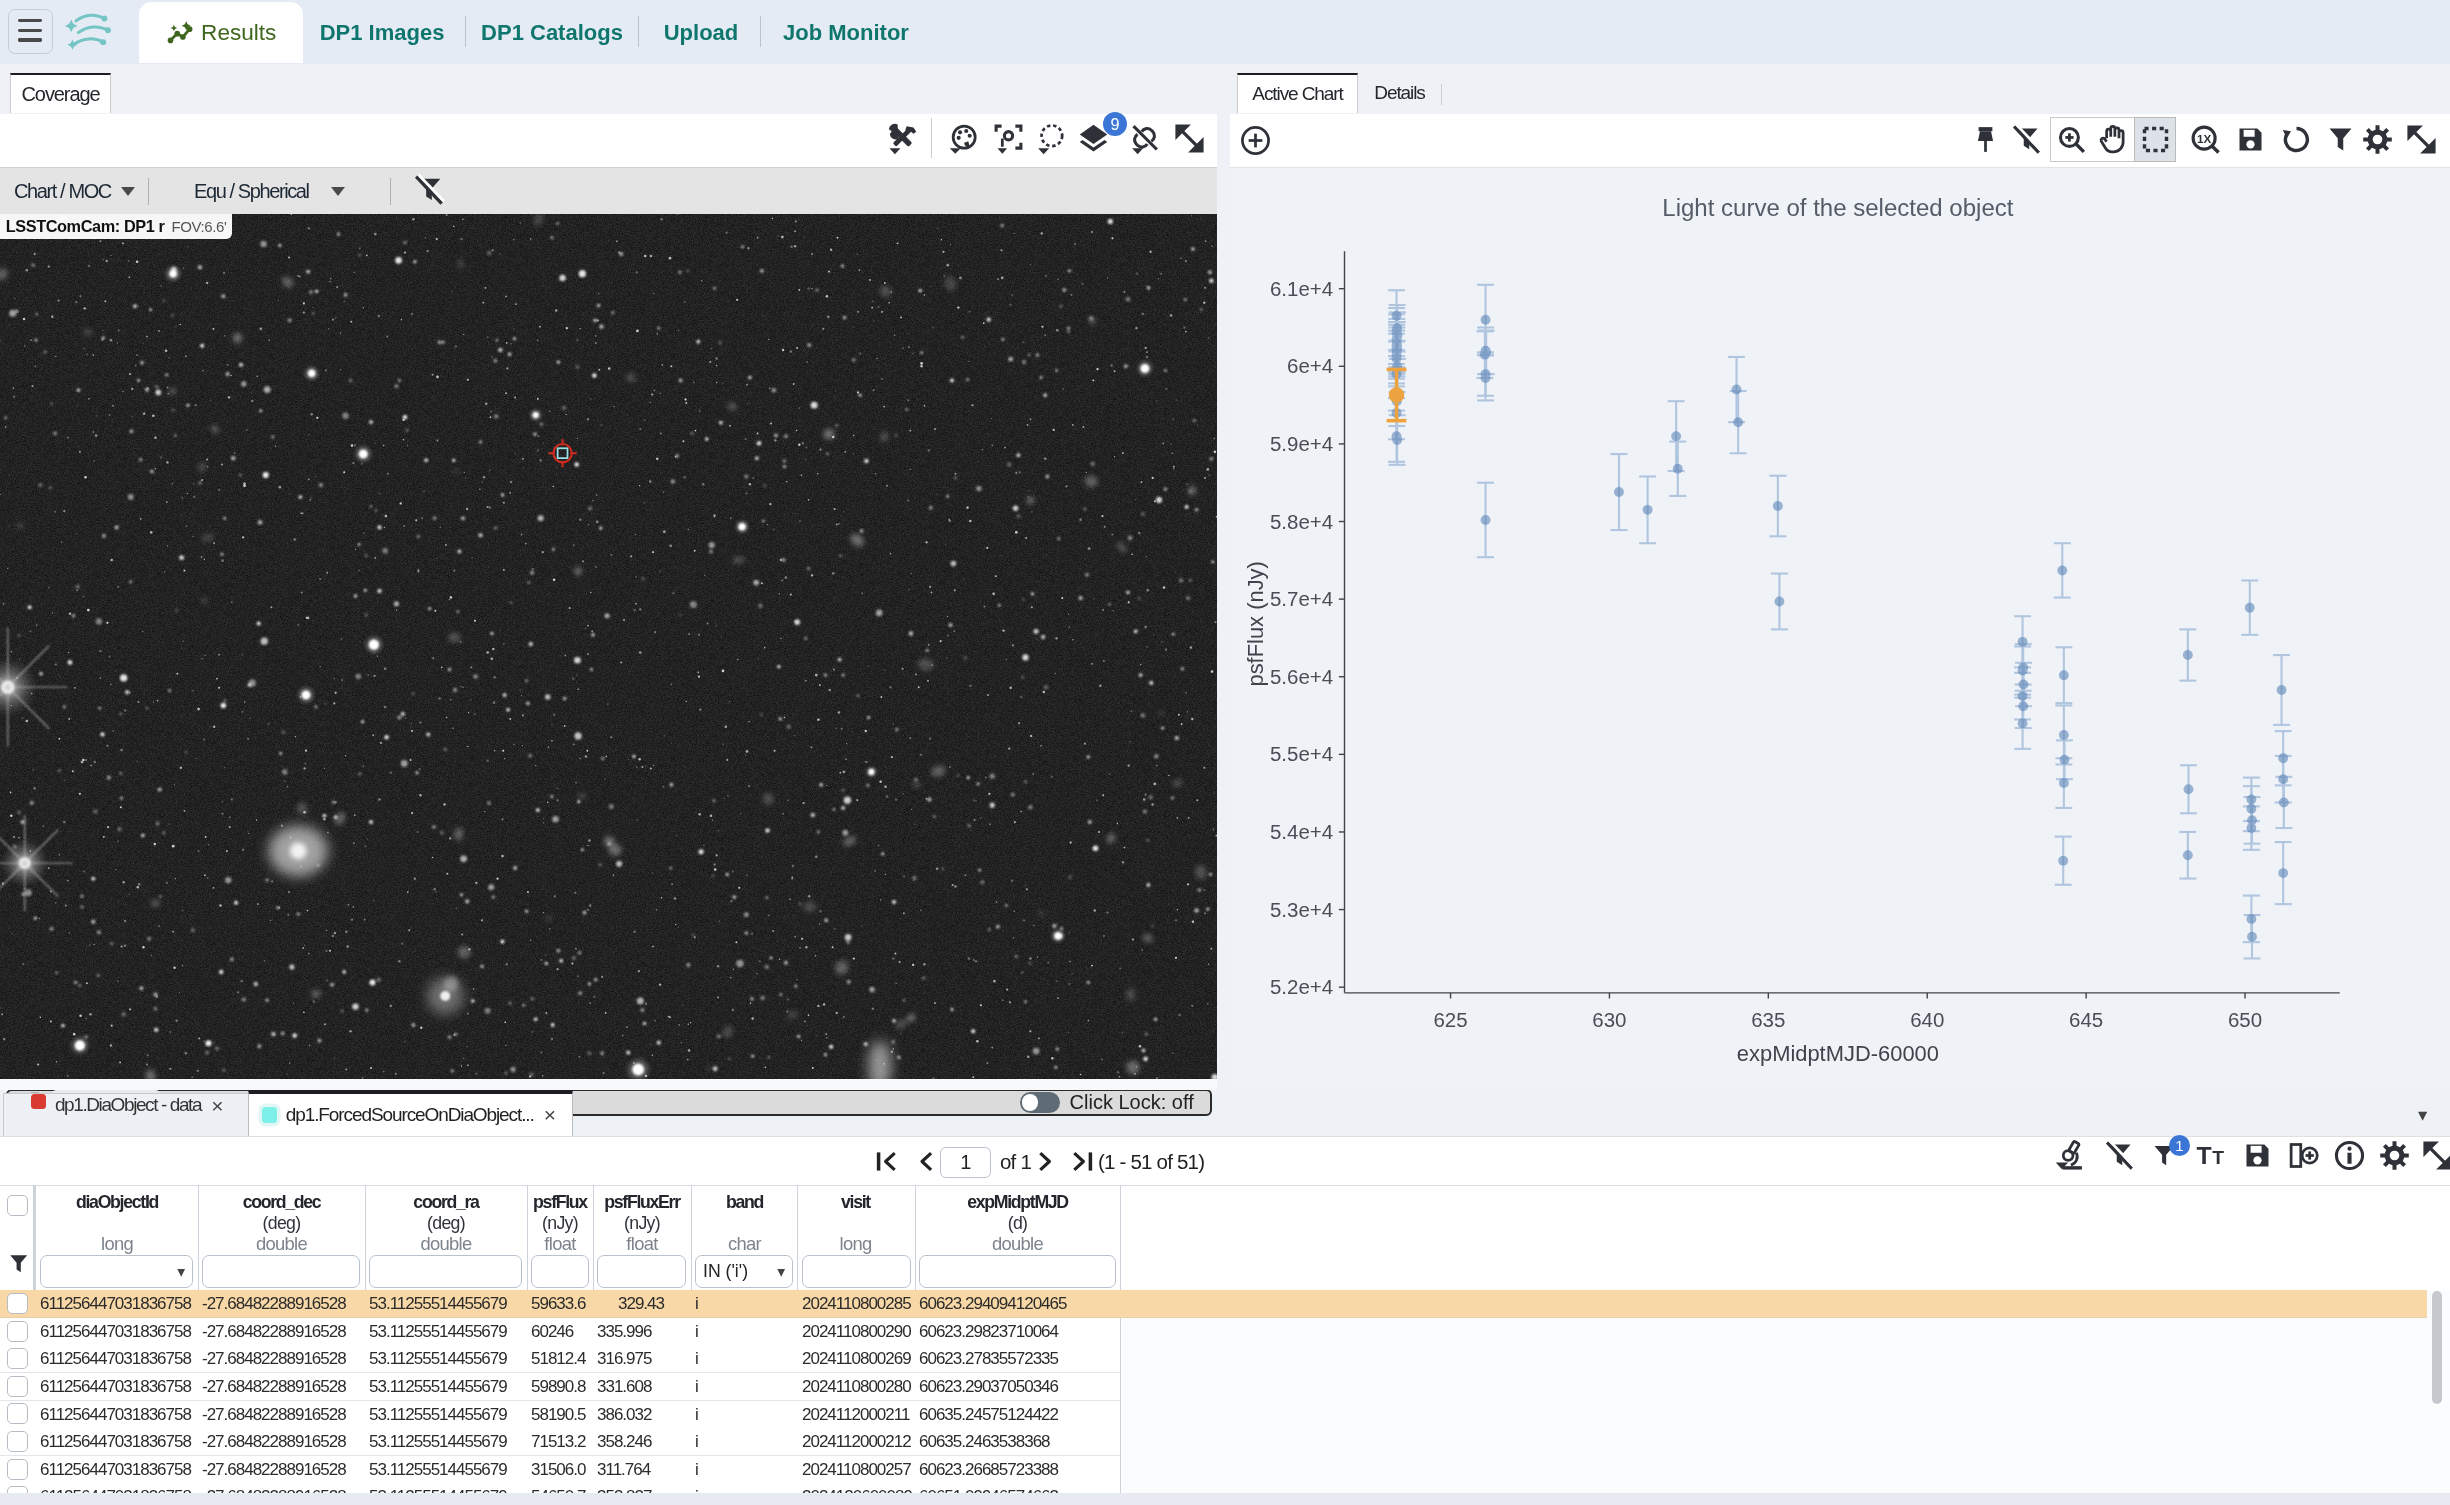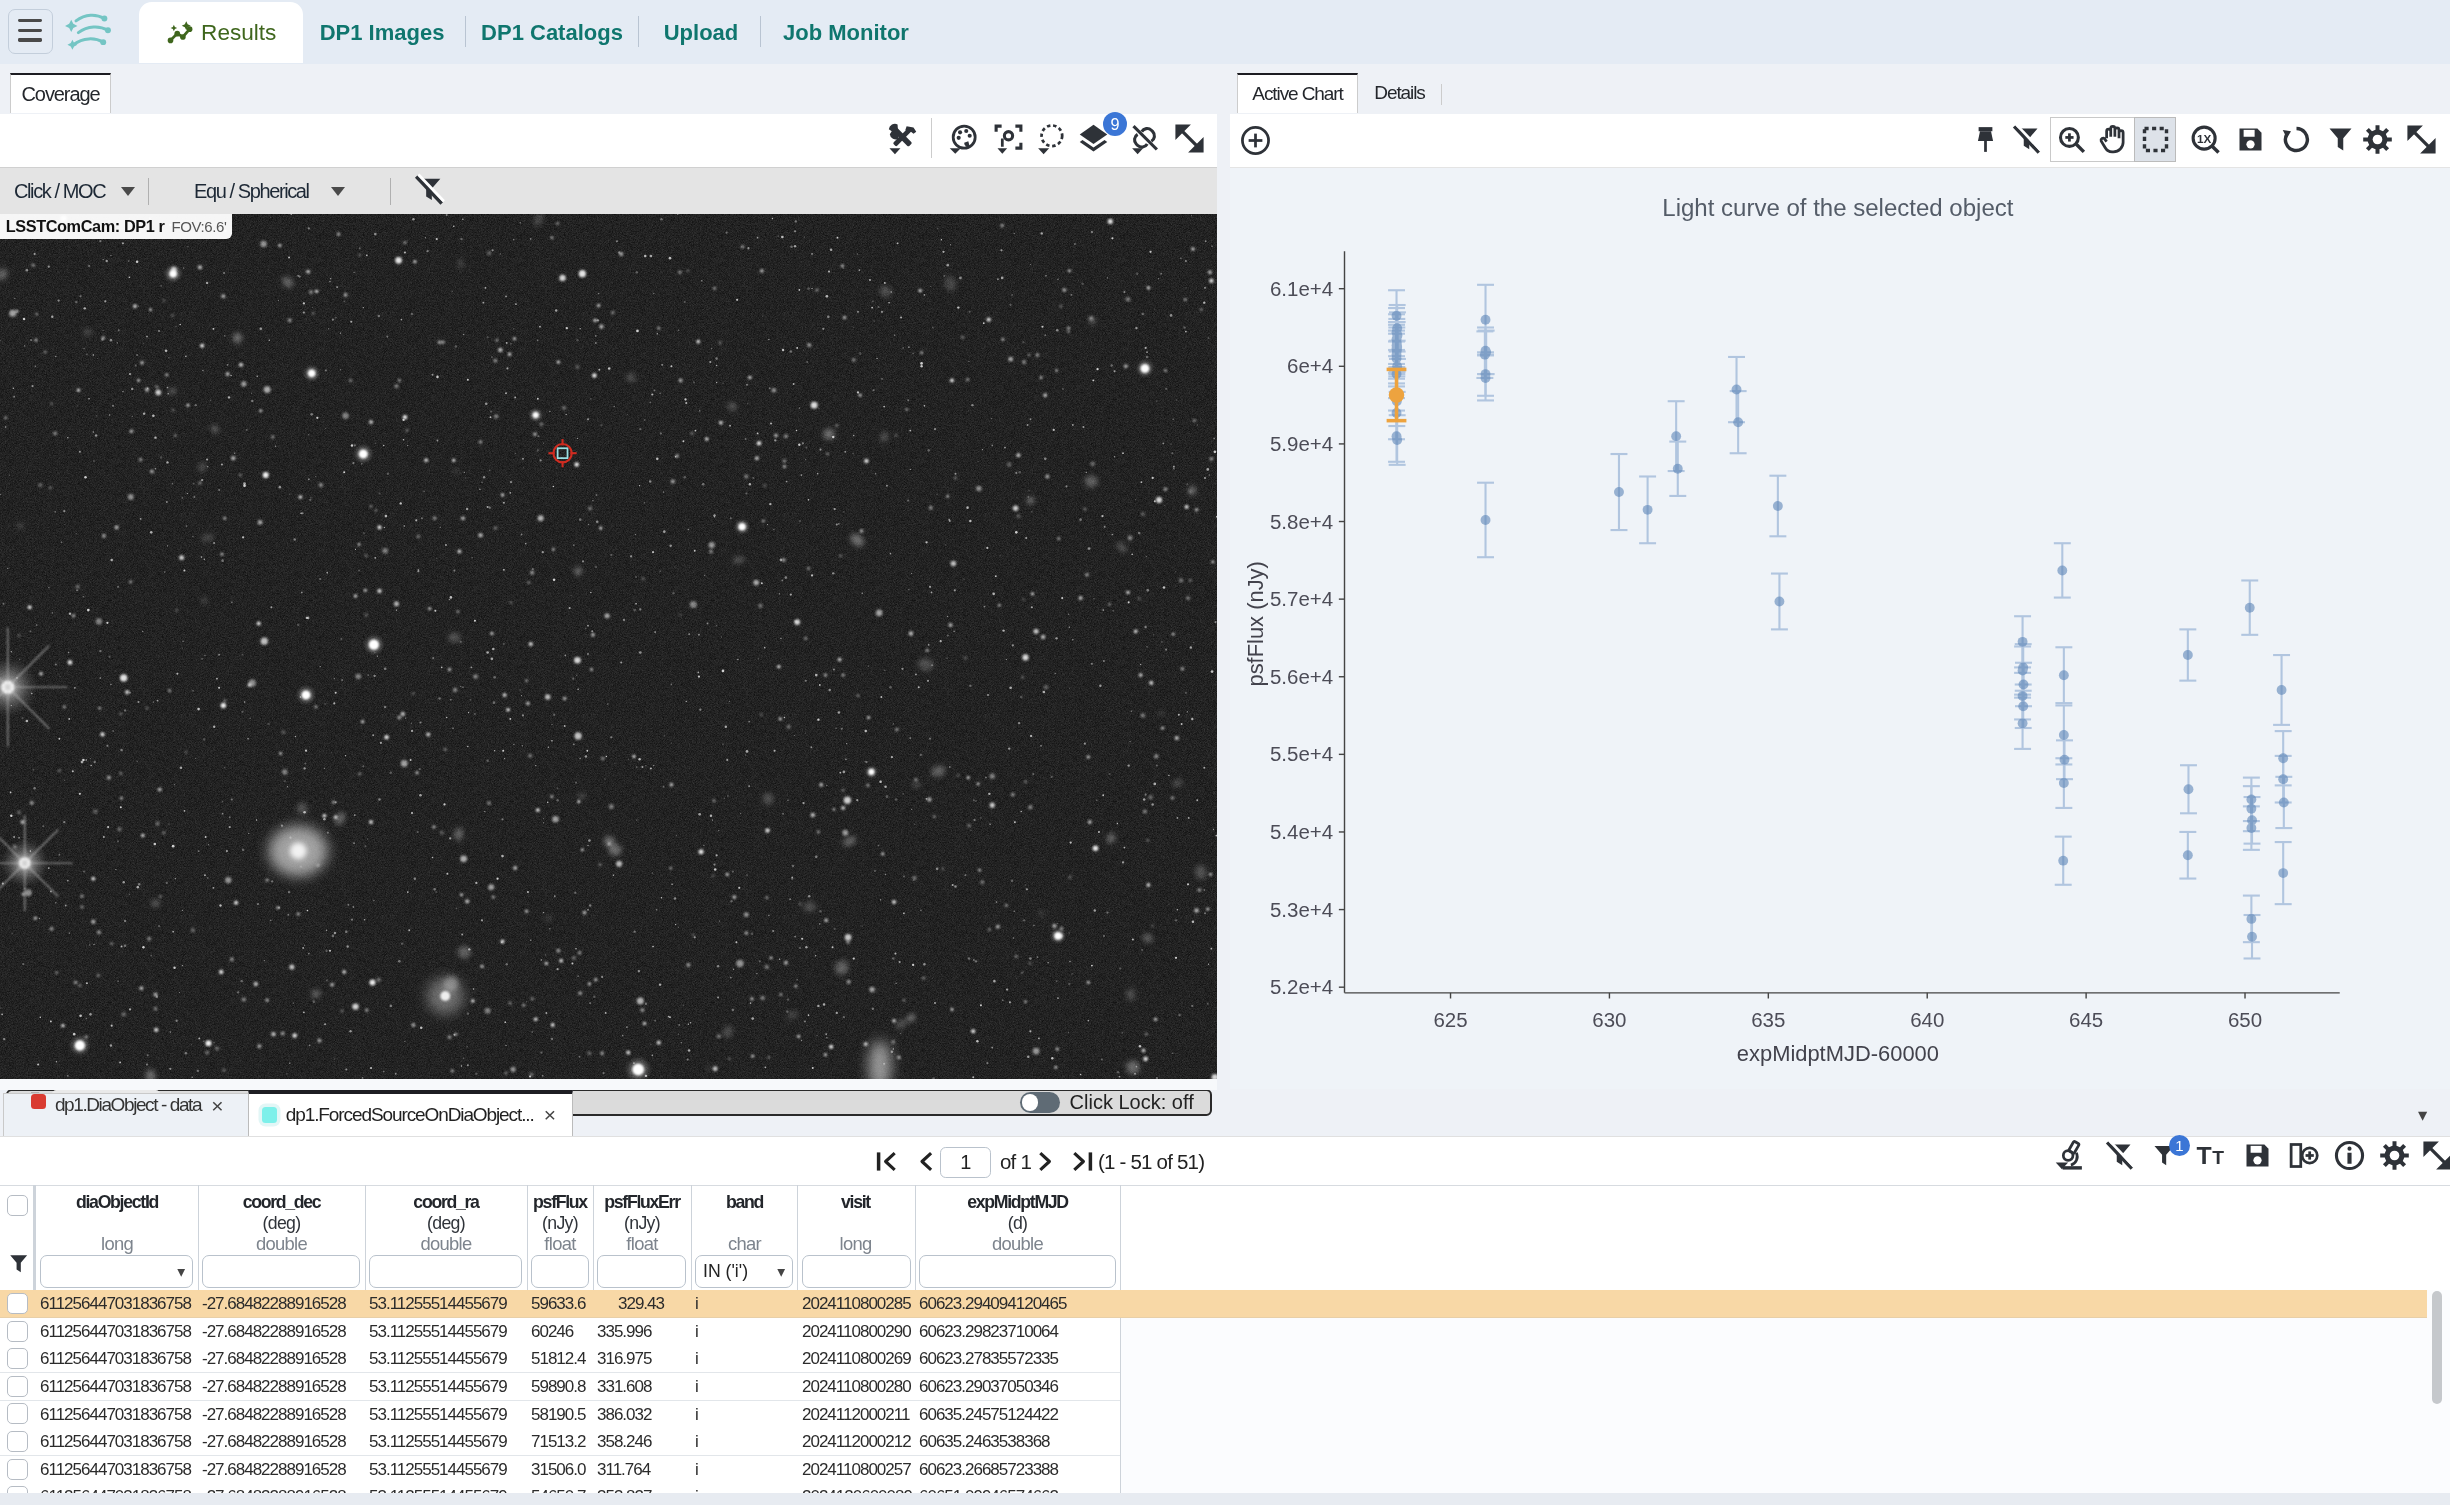--- a/index.html
+++ b/index.html
@@ -156,21 +156,21 @@
         <path d="M6 38 l8 9 8-9z" fill="#2e3238"></path>
       </svg></div>
 <div class="abs icon" style="left:1173px;top:53px;"><svg width="33" height="33" viewBox="0 0 48 48">
         <g stroke="#2e3238" stroke-width="5" fill="#2e3238">
           <line x1="10" y1="10" x2="38" y2="38"></line>
           <path d="M6 6 h14 l-14 14z"></path>
           <path d="M42 42 h-14 l14-14z"></path>
         </g>
       </svg></div>
 <div class="abs hipsbar">
-<div class="hit" style="left:14px">Click / MOC</div>
+<div class="hit" style="left:14px">Chart / MOC</div>
 <div class="hit" style="left:121px">
         <div class="car2"></div>
       </div>
 <div class="hit" style="left:148px">
         <div style="width:1.4px;height:27px;background:#b0b0b0"></div>
       </div>
 <div class="hit" style="left:194px">Equ / Spherical</div>
 <div class="hit" style="left:331px">
         <div class="car2"></div>
       </div>

